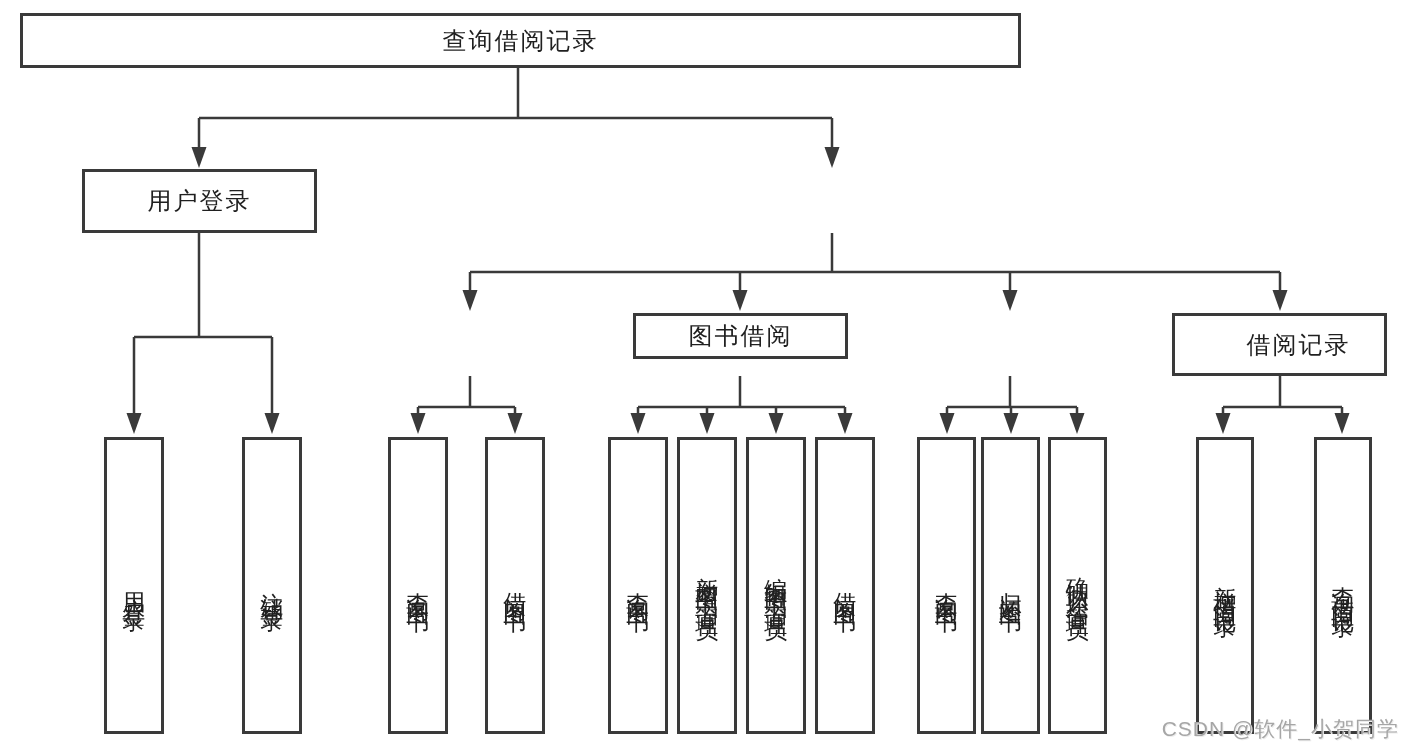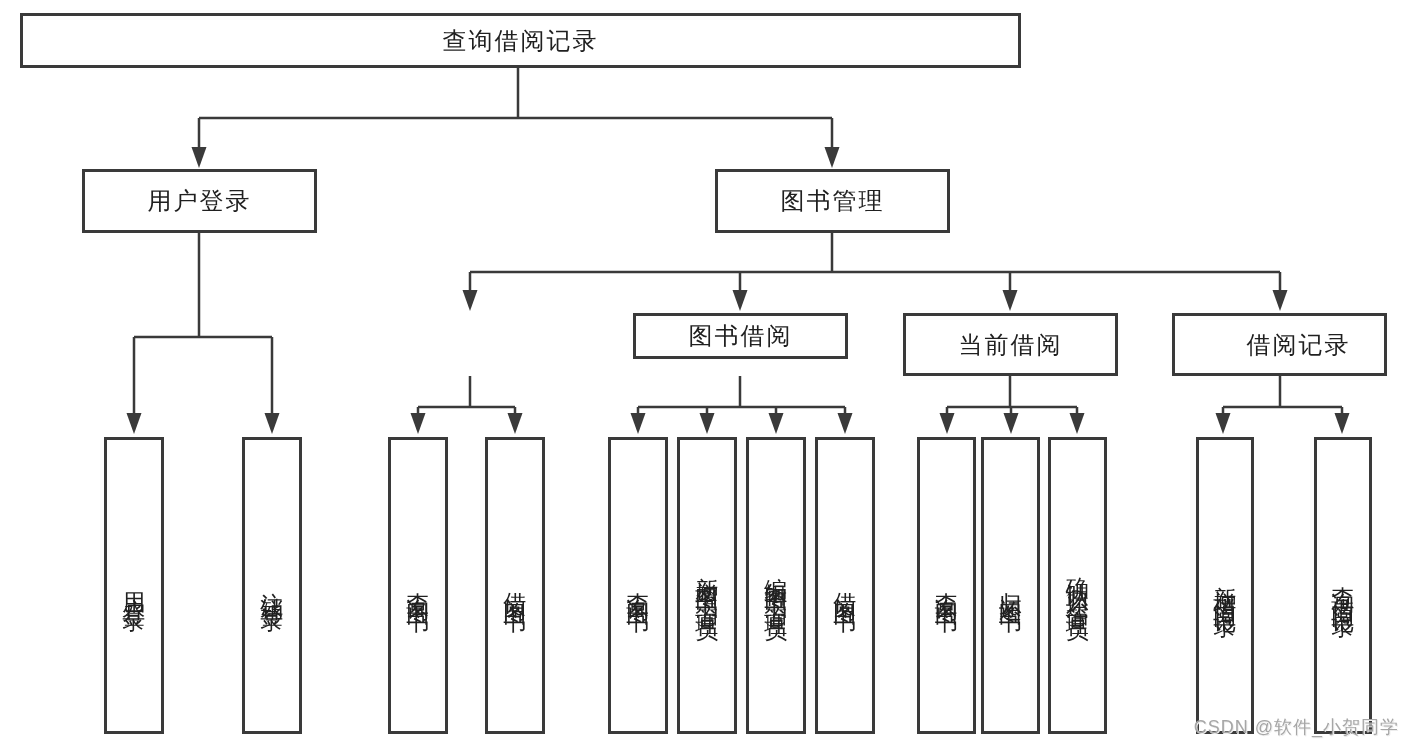--- a/index.html
+++ b/index.html
@@ -41,21 +41,21 @@
     letter-spacing: 6px;
     line-height: 1.15;
     color: #202020;
     white-space: nowrap;
   }
   #watermark {
     position: absolute;
     top: 715px;
     right: 6px;
     z-index: 2;
-    font-size: 18px;
+    font-size: 21px;
     letter-spacing: 1px;
     color: #a6a6a6;
     text-shadow: 1px 1px 0 #ededed;
     white-space: nowrap;
   }
 </style>
 </head>
 <body>
 
 <div id="canvas">
@@ -89,29 +89,23 @@
       <polygon points="1334.5,413 1349.5,413 1342,434" fill="#3a3a3a"></polygon>
     </svg>
 
   <div class="node hbox" style="left:20px; top:13px; width:1001px; height:55px;">
     <span class="label">查询借阅记录</span>
   </div>
 
   <div class="node hbox" style="left:82px; top:169px; width:235px; height:64px;">
     <span class="label">用户登录</span>
   </div>
-  <div class="node hbox" style="left:715px; top:169px; width:235px; height:64px;">
-    <span class="label">图书管理</span>
-  </div>
 
   <div class="node hbox" style="left:633px; top:313px; width:215px; height:46px;">
     <span class="label">图书借阅</span>
-  </div>
-  <div class="node hbox" style="left:903px; top:313px; width:215px; height:63px;">
-    <span class="label">当前借阅</span>
   </div>
   <div class="node hbox" style="left:1172px; top:313px; width:215px; height:63px;padding-left:38px;">
     <span class="label">借阅记录</span>
   </div>
 
   <div class="node vbox" style="left:104px; top:437px; width:60px; height:297px;">
     <span class="label">用户登录</span>
   </div>
   <div class="node vbox" style="left:242px; top:437px; width:60px; height:297px;">
     <span class="label">注销登录</span>

